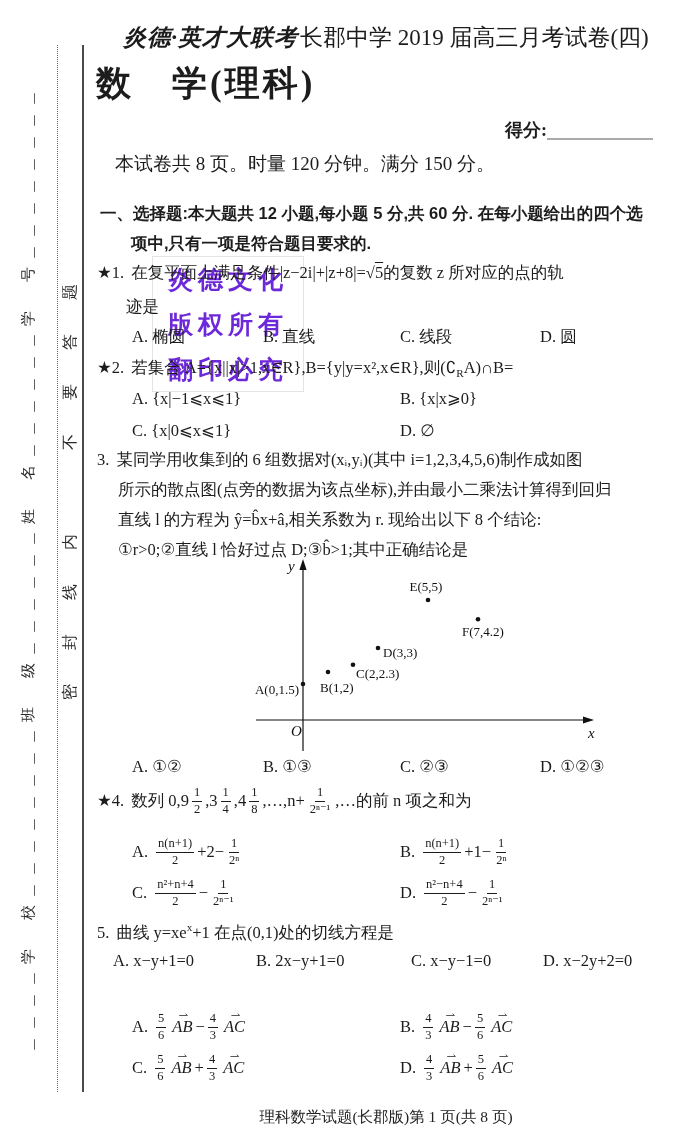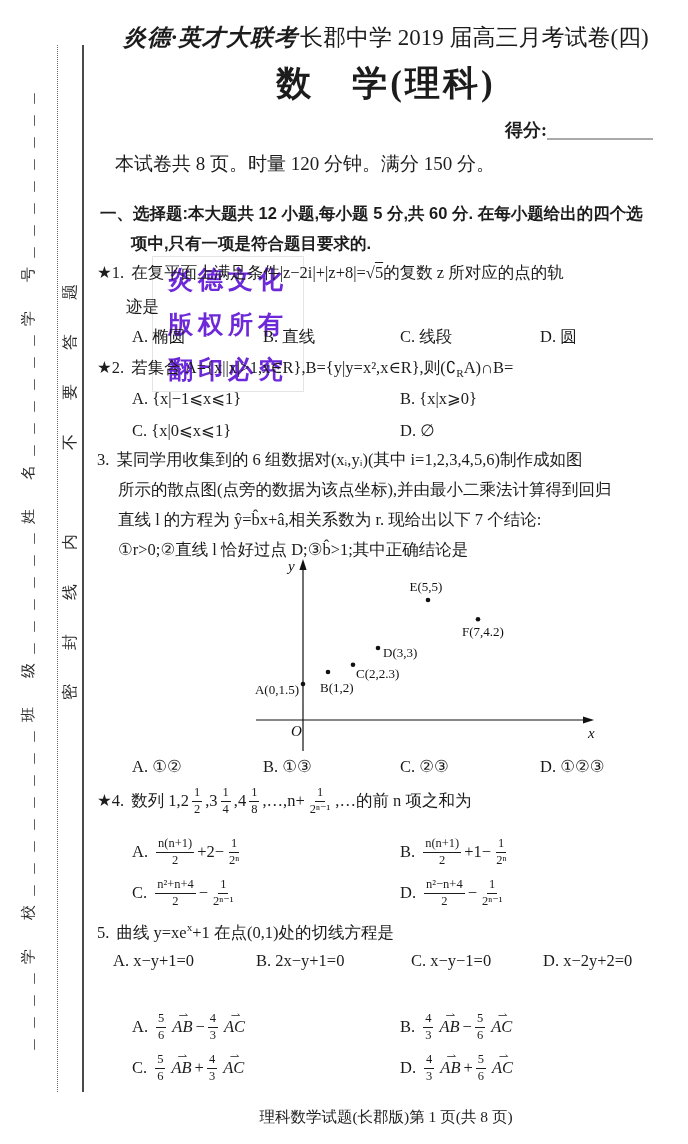--- a/index.html
+++ b/index.html
@@ -11,21 +11,21 @@
   .v-fields{position:absolute;left:-495px;top:557px;width:1050px;height:22px;transform:rotate(-90deg);
             font-size:15px;letter-spacing:7px;white-space:nowrap;text-align:center;color:#2a2a2a;}
   .v-seal{position:absolute;left:-140px;top:480px;width:420px;height:20px;transform:rotate(-90deg);
           font-size:16px;letter-spacing:9px;white-space:nowrap;text-align:center;color:#2a2a2a;}
   
   .watermark{position:absolute;left:152px;top:256px;width:150px;height:134px;border:1px solid #e4e4e4;
              color:#6d28d9;text-align:center;font-size:25px;font-weight:bold;letter-spacing:5px;line-height:45px;}
   
   .h1{position:absolute;left:96px;top:22px;width:580px;text-align:center;font-size:23px;white-space:nowrap;}
   .series{font-weight:bold;font-style:italic;letter-spacing:1px;margin-right:2px;}
-  .title{position:absolute;left:96px;top:60px;width:580px;text-align:center;font-size:35px;font-weight:bold;letter-spacing:3px;}
+  .title{position:absolute;left:96px;top:60px;width:580px;font-size:35px;font-weight:bold;letter-spacing:3px;}
   .score{position:absolute;left:505px;top:118px;font-size:18px;white-space:nowrap;text-align:right;}
   .score-label{font-weight:bold;}
   .score-line{display:inline-block;width:106px;height:1em;border-bottom:2px solid #aaa;vertical-align:-4px;}
   .intro{position:absolute;left:115px;top:151px;font-size:19px;}
   
   .hei{font-family:"Liberation Sans","DejaVu Sans",sans-serif;font-weight:bold;}
   
   .tl{position:absolute;font-size:16.5px;white-space:nowrap;}
   .fline{position:absolute;font-size:16.5px;white-space:nowrap;display:flex;align-items:center;}
   .qnum{margin-right:7px;}
@@ -89,21 +89,21 @@
   </div>
   <span class="opt" style="left:132px;top:389px">A. {x|−1⩽x⩽1}</span>
   <span class="opt" style="left:400px;top:389px">B. {x|x⩾0}</span>
   <span class="opt" style="left:132px;top:421px">C. {x|0⩽x⩽1}</span>
   <span class="opt" style="left:400px;top:421px">D. ∅</span>
 
   <div class="tl" style="left:97px;top:449px">
     <span class="qnum">3.</span><span>某同学用收集到的 6 组数据对(xᵢ,yᵢ)(其中 i=1,2,3,4,5,6)制作成如图</span>
   </div>
   <div class="tl" style="left:118px;top:479px">所示的散点图(点旁的数据为该点坐标),并由最小二乘法计算得到回归</div>
-  <div class="tl" style="left:118px;top:509px">直线 l 的方程为 ŷ=b̂x+â,相关系数为 r. 现给出以下 7 个结论:</div>
+  <div class="tl" style="left:118px;top:509px">直线 l 的方程为 ŷ=b̂x+â,相关系数为 r. 现给出以下 8 个结论:</div>
   <div class="tl" style="left:118px;top:539px">①r&gt;0;②直线 l 恰好过点 D;③b̂&gt;1;其中正确结论是</div>
 
   <svg class="chart" width="380" height="205" viewBox="0 0 380 205">
       <line x1="20" y1="167" x2="350" y2="167" stroke="#111" stroke-width="1.2"></line>
       <polygon points="358,167 347,163.4 347,170.6" fill="#111"></polygon>
       <line x1="67" y1="198" x2="67" y2="14" stroke="#111" stroke-width="1.2"></line>
       <polygon points="67,6 63.4,17 70.6,17" fill="#111"></polygon>
       <text x="352" y="185" class="axlab">x</text>
       <text x="52" y="18" class="axlab">y</text>
       <text x="55" y="183" class="axlab">O</text>
@@ -121,21 +121,21 @@
       <text x="226" y="83.19999999999999" text-anchor="start">F(7,4.2)</text>
     </svg>
 
   <span class="opt" style="left:132px;top:757px">A. ①②</span>
   <span class="opt" style="left:263px;top:757px">B. ①③</span>
   <span class="opt" style="left:400px;top:757px">C. ②③</span>
   <span class="opt" style="left:540px;top:757px">D. ①②③</span>
 
   <div class="fline" style="left:97px;top:782px;height:38px">
     <span class="qnum">★4.</span>
-    <span>数列 1,2</span>
+    <span>数列 0,9</span>
     <span class="frac">
         <span class="fn">1</span>
         <span class="fd">2</span>
       </span>
     <span>,3</span>
     <span class="frac">
         <span class="fn">1</span>
         <span class="fd">4</span>
       </span>
     <span>,4</span>

